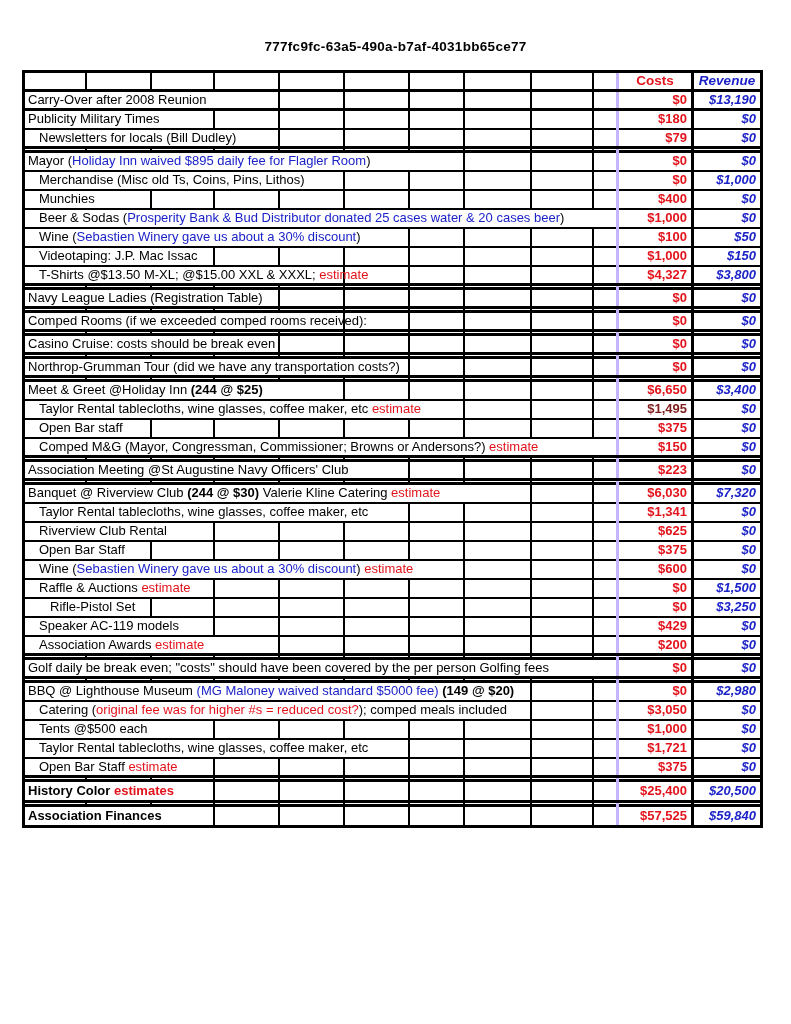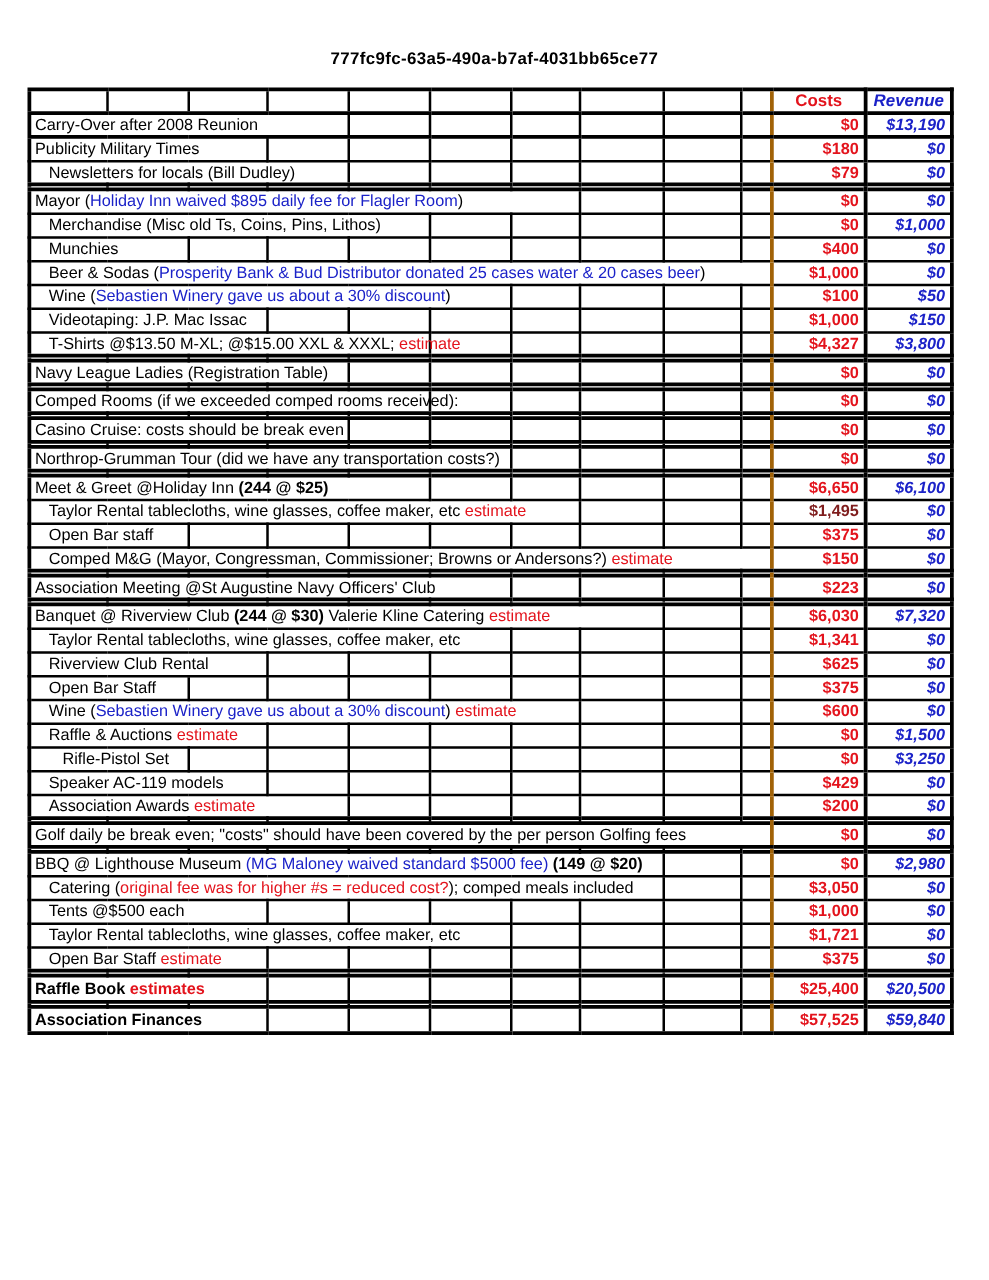--- a/index.html
+++ b/index.html
@@ -37,21 +37,21 @@
     height: 19px;
     padding: 0 3px;
     font-size: 13px;
     line-height: 1.05;
     color: #000;
     white-space: nowrap;
     vertical-align: middle;
   }
   table.fin tr.sp td { height: 4px; padding: 0; }
   table.fin tr.tall td { height: 21px; }
-  table.fin td.cst { border-left: 3px solid #a16207; border-right: 3px solid #000; }
+  table.fin td.cst { border-left: 3px solid #c4b5fd; border-right: 3px solid #000; }
   table.fin td.rev { border-right: 3px solid #000; font-style: italic; }
   table.fin tr.gtop td { border-top: 3px solid #000; }
   table.fin tr.gbot td { border-bottom: 3px solid #000; }
   table.fin td.hd { text-align: center; font-weight: bold; font-size: 13.5px; }
   table.fin td.val { text-align: right; font-weight: bold; padding-right: 4px; }
   table.fin td.lab { overflow: visible; }
 </style>
 </head>
 <body>
 
@@ -315,21 +315,21 @@
           <td class="rev"></td>
         </tr>
         <tr class="gtop">
           <td class="lab" colspan="5" style="padding-left: 3px;"><span>Meet &amp; Greet @Holiday Inn </span><span style="font-weight: bold;">(244 @ $25)</span></td>
           <td></td>
           <td></td>
           <td></td>
           <td></td>
           <td></td>
           <td class="cst val" style="color: rgb(227, 19, 28);">$6,650</td>
-          <td class="rev val" style="color: rgb(27, 34, 200);">$6,100</td>
+          <td class="rev val" style="color: rgb(27, 34, 200);">$3,400</td>
         </tr>
         <tr>
           <td class="lab" colspan="7" style="padding-left: 14px;"><span>Taylor Rental tablecloths, wine glasses, coffee maker, etc </span><span style="color: rgb(227, 19, 28);">estimate</span></td>
           <td></td>
           <td></td>
           <td></td>
           <td class="cst val" style="color: #7f1d1d;">$1,495</td>
           <td class="rev val" style="color: rgb(27, 34, 200);">$0</td>
         </tr>
         <tr>
@@ -572,21 +572,21 @@
           <td></td>
           <td></td>
           <td></td>
           <td></td>
           <td></td>
           <td></td>
           <td class="cst"></td>
           <td class="rev"></td>
         </tr>
         <tr class="gtop gbot tall">
-          <td class="lab" colspan="3" style="padding-left: 3px; font-weight: bold;"><span style="font-weight: bold;">Raffle Book </span><span style="color: rgb(227, 19, 28); font-weight: bold;">estimates</span></td>
+          <td class="lab" colspan="3" style="padding-left: 3px; font-weight: bold;"><span style="font-weight: bold;">History Color </span><span style="color: rgb(227, 19, 28); font-weight: bold;">estimates</span></td>
           <td></td>
           <td></td>
           <td></td>
           <td></td>
           <td></td>
           <td></td>
           <td></td>
           <td class="cst val" style="color: rgb(227, 19, 28);">$25,400</td>
           <td class="rev val" style="color: rgb(27, 34, 200);">$20,500</td>
         </tr>

